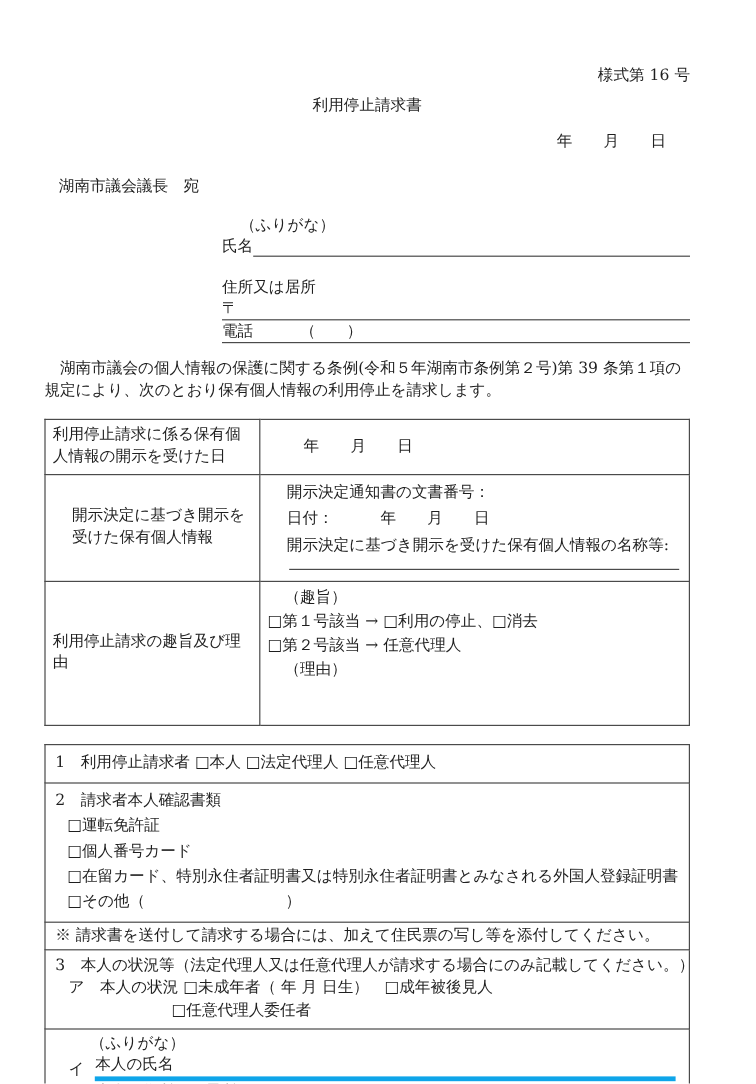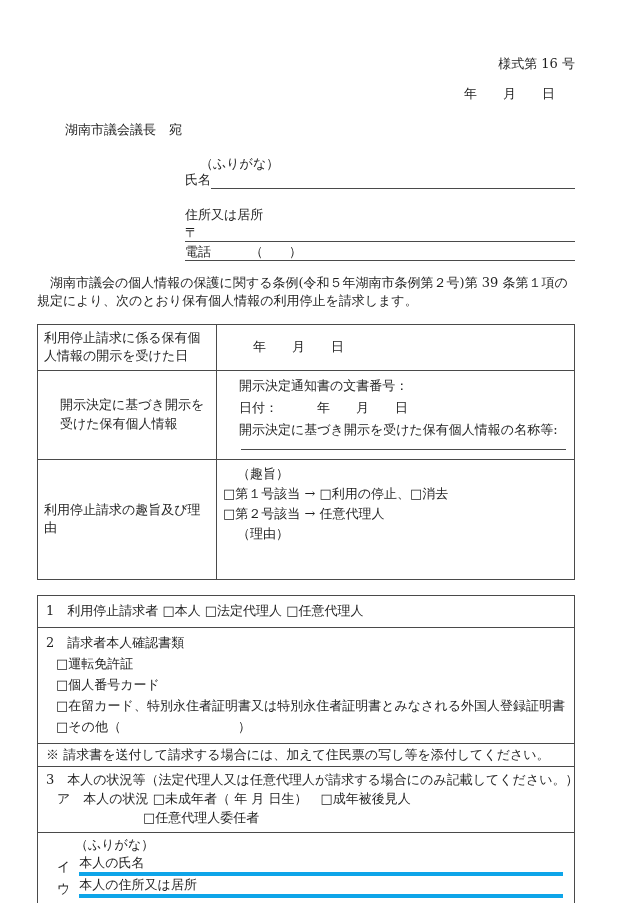--- a/index.html
+++ b/index.html
@@ -33,23 +33,22 @@
     margin-top: 9px;
     line-height: 16px;
   }
   .date-line {
     text-align: right;
     padding-right: 20px;
     margin-top: 14px;
     line-height: 16px;
   }
   .addressee {
-    margin: 21px 0 0 28px;
-    line-height: 16px;
-    font-family: Liberation Mono, monospace;
+    margin: 21px 0 0 12px;
+    line-height: 16px;
   }
   .applicant {
     margin-left: 148px;
     margin-top: 16px;
   }
   .furigana-line {
     padding-left: 15px;
     line-height: 17px;
   }
   .name-line {
@@ -139,20 +138,21 @@
     white-space: pre;
   }
 </style>
 </head>
 <body>
 
 <div class="page">
 
   <div class="form-number">様式第 16 号</div>
 
+  <div class="doc-title">利用停止請求書</div>
 
   <div class="date-line">年　　月　　日</div>
 
   <div class="addressee">湖南市議会議長　宛</div>
 
   <div class="applicant">
     <div class="furigana-line">（ふりがな）</div>
     <div class="name-line">
       <span class="label">氏名</span>
       <span class="fill-underline"></span>

